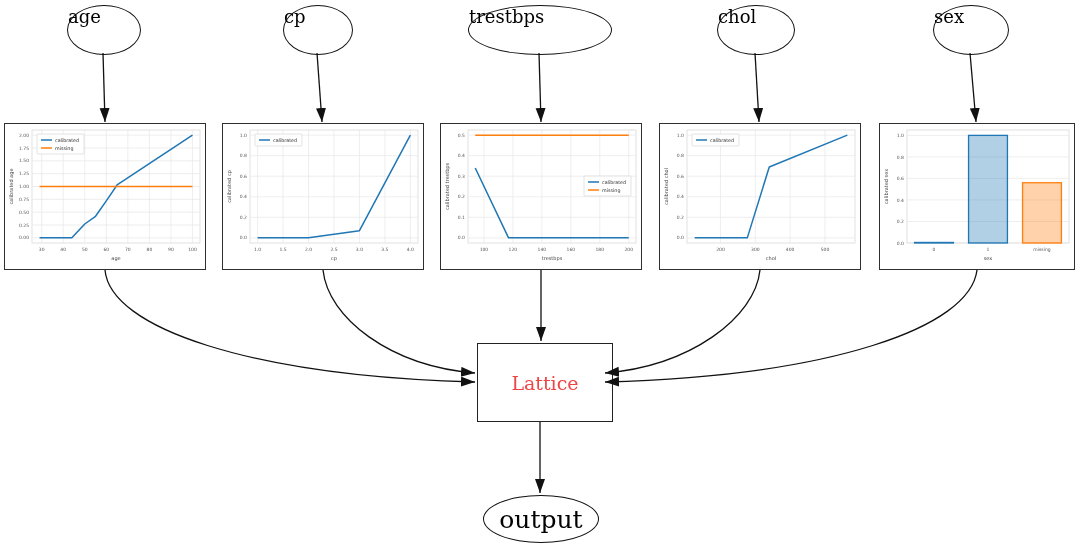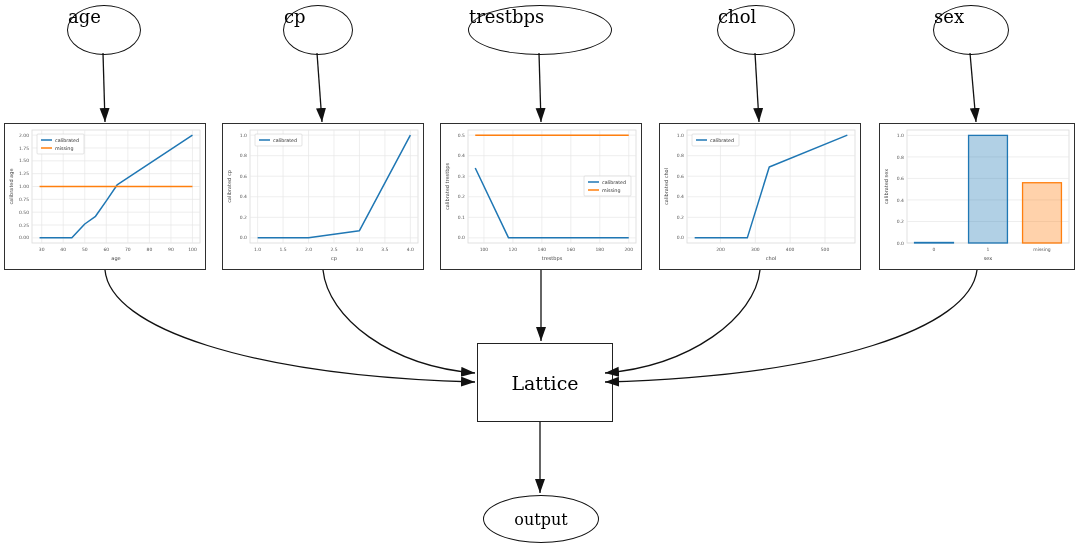--- a/index.html
+++ b/index.html
@@ -5,24 +5,24 @@
   html,body{margin:0;padding:0;background:#ffffff;}
   #canvas{position:relative;width:1080px;height:548px;background:#ffffff;overflow:hidden;
           font-family:"DejaVu Serif",serif;}
   .ellipse-node{position:absolute;border:1px solid #111;border-radius:50%;background:#fff;
 emphasis          display:flex;align-items:center;justify-content:center;
           font-size:18px;color:#000;z-index:2;}
   .plot-box{position:absolute;top:123px;width:202px;height:147px;border:1px solid #2f2f2f;
           background:#fff;box-sizing:border-box;z-index:2;}
   .lattice-box{position:absolute;left:477px;top:343px;width:136px;height:79px;
           border:1.5px solid #222;background:#fff;box-sizing:border-box;
-          display:flex;align-items:center;justify-content:center;font-size:19px;color:#000000;z-index:2;}
+          display:flex;align-items:center;justify-content:center;font-size:19px;color:#ef4444;z-index:2;}
   .output-node{position:absolute;left:483px;top:495px;width:114px;height:46px;
           border:1px solid #111;border-radius:50%;background:#fff;
-          display:flex;align-items:center;justify-content:center;font-size:16px;color:#000;z-index:2;}
+          display:flex;align-items:center;justify-content:center;font-size:25px;color:#000;z-index:2;}
   #edges{position:absolute;left:0;top:0;z-index:3;pointer-events:none;}
   .chart-box svg text{font-family:"DejaVu Sans",sans-serif;}
 </style>
 </head>
 <body>
 
 <div id="canvas">
 
   <div class="ellipse-node" style="left:67px;top:5px;width:72px;height:48px;">
     <span>age</span>

